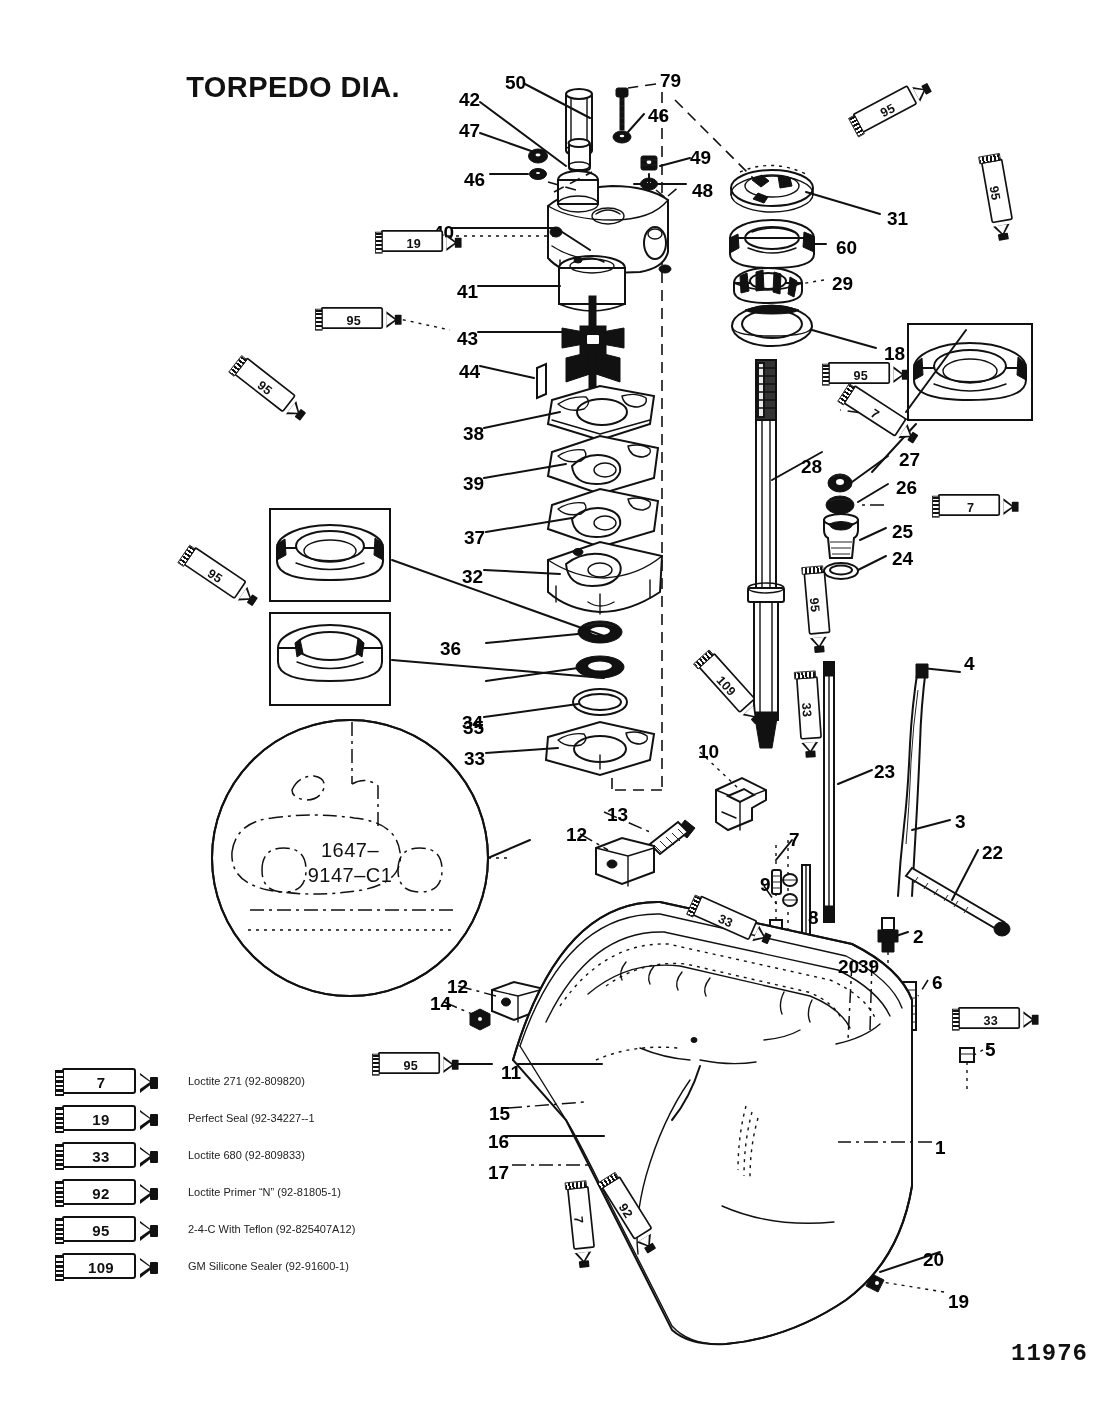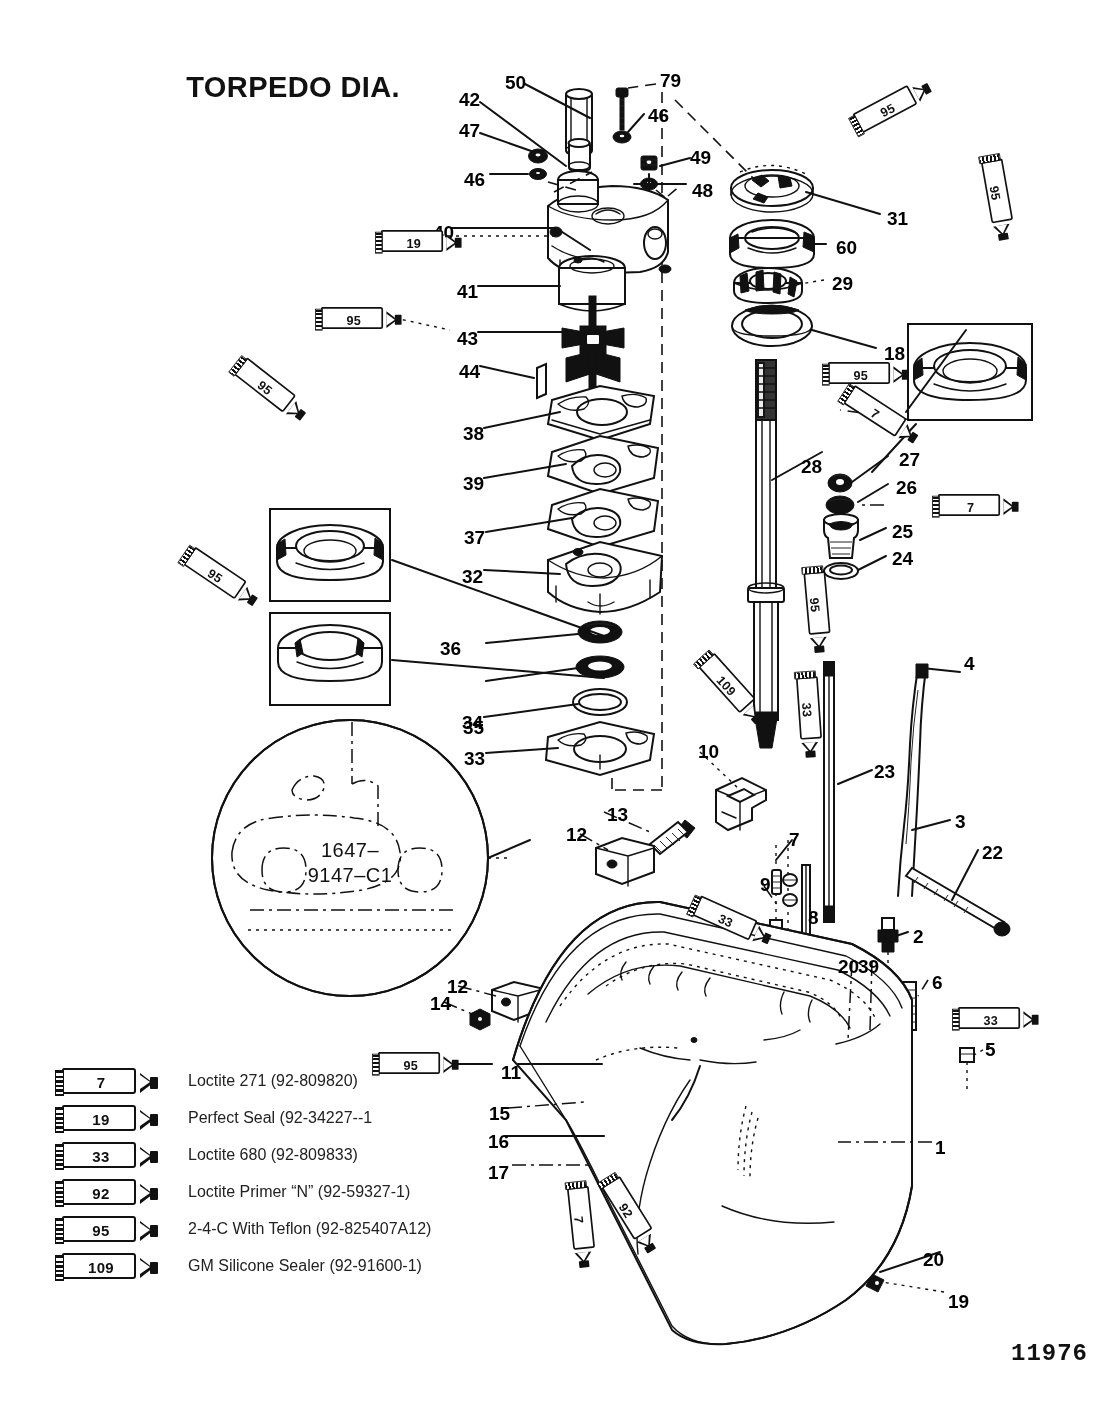--- a/index.html
+++ b/index.html
@@ -33,21 +33,21 @@
   .tube .cap{position:absolute;right:-24px;top:7px;width:8px;height:12px;
              background:#111;border-radius:1px;}
   .tube .lbl{position:absolute;left:0;top:0;width:74px;height:26px;
              display:flex;align-items:center;justify-content:center;
              font-weight:bold;font-size:15px;color:#111;letter-spacing:.3px;}
 
   
   .legend{position:absolute;left:52px;top:1062px;width:430px;}
   .legend-row{position:relative;height:37px;display:flex;align-items:center;}
   .legend .tubewrap{position:relative;width:102px;height:26px;flex:0 0 102px;margin-left:10px;}
-  .legend .text{font-size:16px;color:#222;margin-left:24px;white-space:nowrap;
+  .legend .text{font-size:11px;color:#222;margin-left:24px;white-space:nowrap;
                 font-family:"Liberation Sans",sans-serif;}
 
   .fignum{position:absolute;right:32px;bottom:34px;font-weight:bold;font-size:24px;
           color:#111;letter-spacing:1px;font-family:Liberation Mono, monospace;margin-top:12px;}
   .cd-text{position:absolute;text-align:center;font-size:20px;color:#111;line-height:1.25;
            font-family:"Liberation Sans",sans-serif;letter-spacing:.5px;}
 
   svg{position:absolute;left:0;top:0;overflow:visible;}
   .stroke{fill:none;stroke:#111;stroke-width:2;stroke-linejoin:round;stroke-linecap:round;}
   .stroke-thin{fill:none;stroke:#111;stroke-width:1.4;stroke-linejoin:round;stroke-linecap:round;}
@@ -822,21 +822,21 @@
           <div class="tube" style="left: 0px; top: 0px; position: absolute;">
             <div class="body">
               <div class="crimp"></div>
               <div class="neck"></div>
               <div class="neck2"></div>
               <div class="cap"></div>
               <div class="lbl">92</div>
             </div>
           </div>
         </div>
-        <div class="text">Loctite Primer “N” (92-59327-1)</div>
+        <div class="text">Loctite Primer “N” (92-81805-1)</div>
       </div>
       <div class="legend-row">
         <div class="tubewrap">
           <div class="tube" style="left: 0px; top: 0px; position: absolute;">
             <div class="body">
               <div class="crimp"></div>
               <div class="neck"></div>
               <div class="neck2"></div>
               <div class="cap"></div>
               <div class="lbl">95</div>

